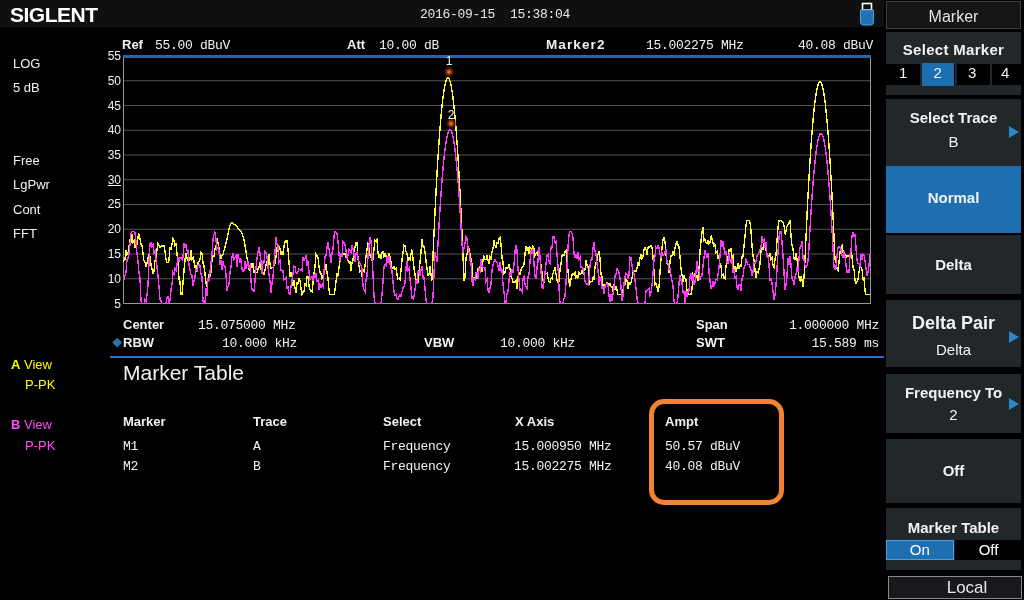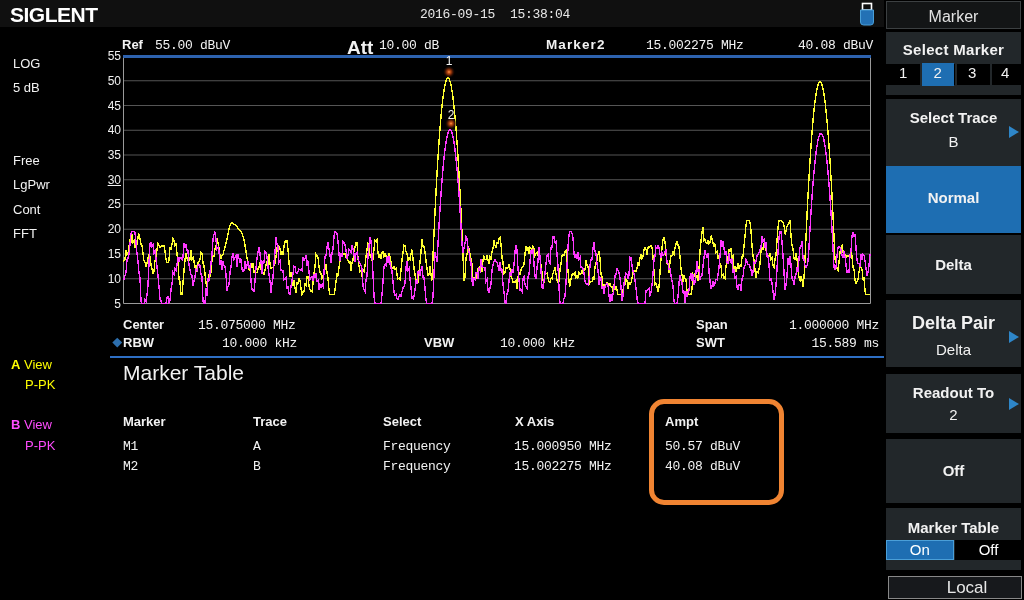--- a/index.html
+++ b/index.html
@@ -19,21 +19,21 @@
 
 <svg class="abs" style="left:858px;top:2px" width="18" height="26" viewBox="0 0 18 26">
   <rect x="4.5" y="1.5" width="9" height="6.5" fill="none" stroke="#fff" stroke-width="1.6"></rect>
   <rect x="6.2" y="3.2" width="2.2" height="3" fill="#101010"></rect>
   <rect x="9.8" y="3.2" width="2.2" height="3" fill="#101010"></rect>
   <path d="M2.5,8 h13 v12 a3,3 0 0 1 -3,3 h-7 a3,3 0 0 1 -3,-3 Z" fill="#2371b5" stroke="#4a9fd8" stroke-width="1"></path>
 </svg>
 
 <div class="abs b w" style="left:122px;top:37px;font-size:13px;">Ref</div>
 <div class="abs mono w" style="left:155px;top:38px;font-size:13px;">55.00 dBuV</div>
-<div class="abs b w" style="left:347px;top:37px;font-size:19px;">Att</div>
+<div class="abs b w" style="left:347px;top:37px;font-size:13px;">Att</div>
 <div class="abs mono w" style="left:379px;top:38px;font-size:13px;">10.00 dB</div>
 <div class="abs b w" style="left:546px;top:37px;font-size:13.5px;letter-spacing:1.1px;">Marker2</div>
 <div class="abs mono w" style="left:646px;top:38px;font-size:13px;">15.002275 MHz</div>
 <div class="abs mono w" style="left:723px;top:38px;width:150px;font-size:13px;text-align:right;">40.08 dBuV</div>
 
 <div id="ylabels"></div>
 <div class="abs w" style="left:90px;top:48px;width:31px;height:16px;line-height:16px;font-size:12px;text-align:right;">55</div>
 <div class="abs w" style="left:90px;top:73px;width:31px;height:16px;line-height:16px;font-size:12px;text-align:right;">50</div>
 <div class="abs w" style="left:90px;top:98px;width:31px;height:16px;line-height:16px;font-size:12px;text-align:right;">45</div>
 <div class="abs w" style="left:90px;top:122px;width:31px;height:16px;line-height:16px;font-size:12px;text-align:right;">40</div>
@@ -150,21 +150,21 @@
   <div class="b" style="font-size:15px;line-height:59px;">Delta</div>
 </div>
 
 <div class="blk" style="top:300px;height:67px;">
   <div class="b" style="font-size:18px;margin-top:13px;">Delta Pair</div>
   <div style="font-size:15px;margin-top:7px;">Delta</div>
 </div>
 <div class="tri" style="left:1009px;top:331px;"></div>
 
 <div class="blk" style="top:374px;height:59px;">
-  <div class="b" style="font-size:15px;margin-top:10px;">Readout To</div>
+  <div class="b" style="font-size:15px;margin-top:10px;">Frequency To</div>
   <div style="font-size:15px;margin-top:5px;">2</div>
 </div>
 <div class="tri" style="left:1009px;top:398px;"></div>
 
 <div class="blk" style="top:439px;height:64px;">
   <div class="b" style="font-size:15px;line-height:64px;">Off</div>
 </div>
 
 <div class="blk" style="top:508px;height:62px;">
   <div class="b" style="font-size:15px;margin-top:11px;">Marker Table</div>

